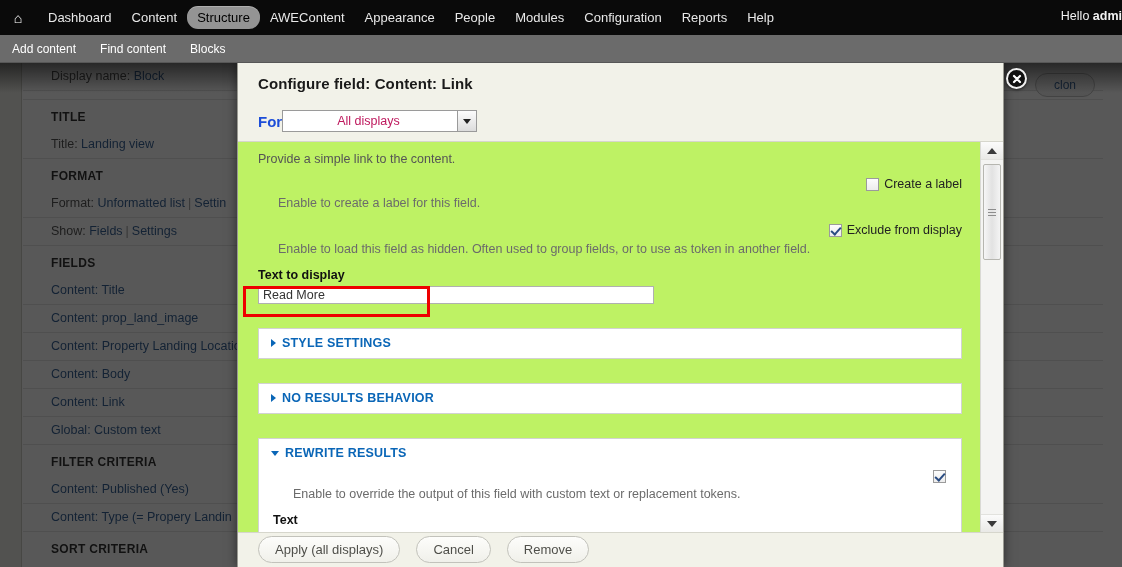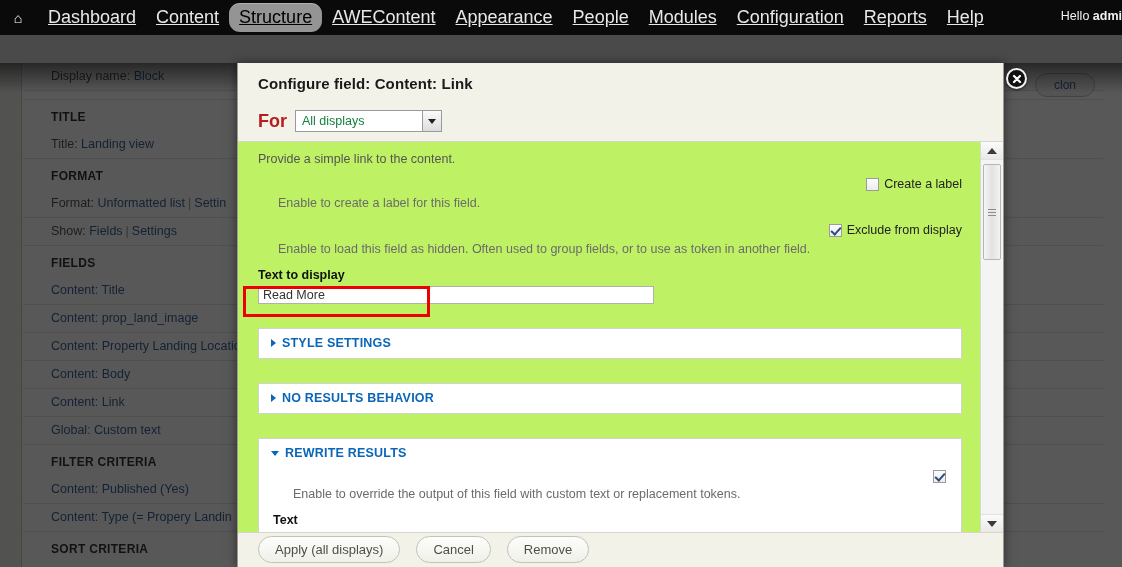--- a/index.html
+++ b/index.html
@@ -18,23 +18,23 @@
     display: flex; align-items: center;
     z-index: 60;
   }
   .home-icon {
     margin-left: 10px; margin-right: 12px;
     width: 16px; height: 16px;
     display: flex; align-items: center; justify-content: center;
     color: #fff; font-size: 14px; line-height: 1;
   }
   .tb-item {
-    color: #e8e8e8; font-size: 18px;
+    color: #e8e8e8; font-size: 13px;
     padding: 4px 10px; white-space: nowrap;
-    cursor: pointer; border-radius: 11px; text-decoration: underline;
+    cursor: pointer; border-radius: 11px;
   }
   .tb-item.active {
     background: #949494; color: #000000;
     box-shadow: inset 0 1px 0 rgba(255,255,255,.25);
   }
   .tb-hello {
     position: absolute; right: 0; top: 9px;
     color: #f2f2f2; font-size: 12.5px; white-space: nowrap;
     padding-right: 0;
   }
@@ -120,28 +120,28 @@
     background: #f2f2e9;
     padding: 12px 20px 9px 20px;
     border-bottom: 1px solid #d6d6cc;
     flex: 0 0 auto;
   }
   .modal-title {
     font-size: 15px; font-weight: bold; color: #1a1a1a;
     margin-bottom: 18px; letter-spacing: .1px;
   }
   .for-row { display: flex; align-items: center; }
-  .for-label { font-size: 18px; font-weight: bold; color: #b91c1c; margin-right: 8px; }
+  .for-label { font-size: 15px; font-weight: bold; color: #1d4ed8; }
   .sel-wrap {
     display: inline-flex; align-items: stretch;
     border: 1px solid #9a9a9a; background: #fff; height: 22px;
   }
   .sel-text {
-    width: 126px; padding: 0 6px; font-size: 12.5px; color: #15803d;
-    display: flex; align-items: center;
+    width: 126px; padding: 0 6px; font-size: 12.5px; color: #be185d;
+    display: flex; align-items: center; margin-left: 48px;
   }
   .sel-arrow {
     width: 19px; border-left: 1px solid #9a9a9a;
     background: linear-gradient(#fcfcfc,#dcdcdc);
     display: flex; align-items: center; justify-content: center;
     cursor: pointer;
   }
   .sel-arrow i {
     width: 0; height: 0;
     border-left: 4px solid transparent; border-right: 4px solid transparent;
@@ -335,20 +335,27 @@
         <div class="tb-item">Modules</div>
         <div class="tb-item">Configuration</div>
         <div class="tb-item">Reports</div>
         <div class="tb-item">Help</div>
       </div>
     <div class="tb-hello">
       <span>Hello </span><b>admi</b>
     </div>
   </div>
 
+  <div class="toolbar-secondary">
+    <div id="tb2-items" style="display:flex;align-items:center;">
+        <div class="tb2-item">Add content</div>
+        <div class="tb2-item">Find content</div>
+        <div class="tb2-item">Blocks</div>
+      </div>
+  </div>
 
   <div class="modal">
 
     <div class="modal-header">
       <div class="modal-title">Configure field: Content: Link</div>
       <div class="for-row">
         <span class="for-label">For</span>
         <span class="sel-wrap">
           <span class="sel-text">All displays</span>
           <span class="sel-arrow">

